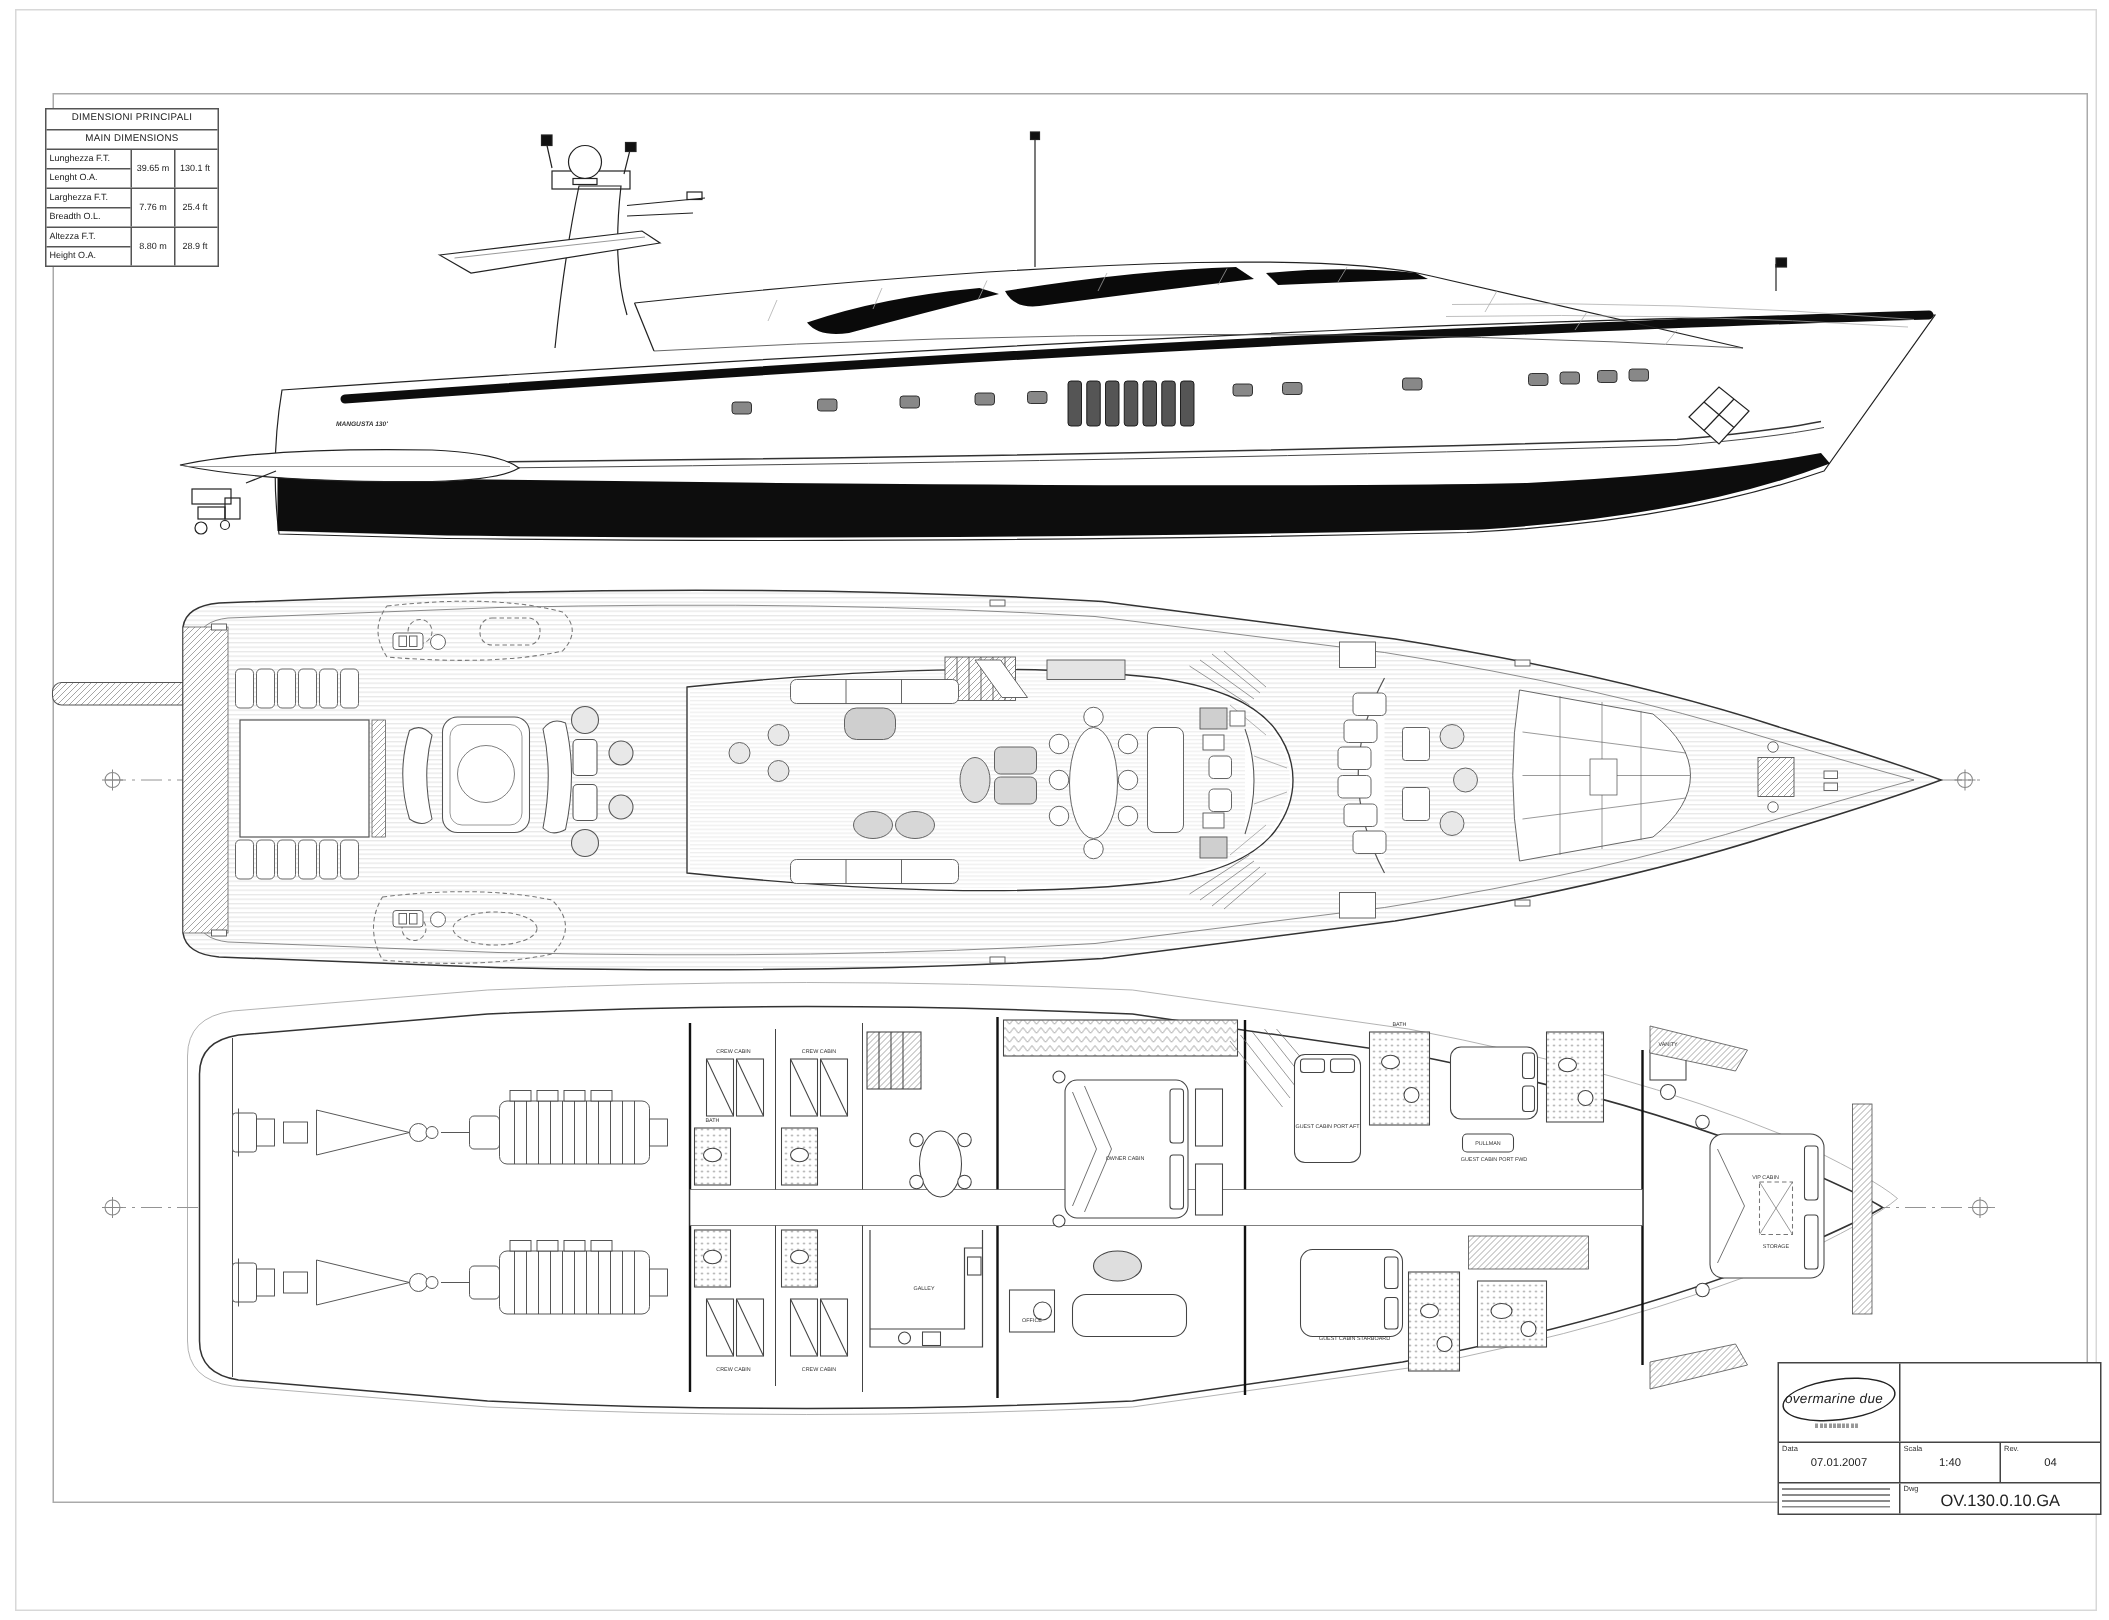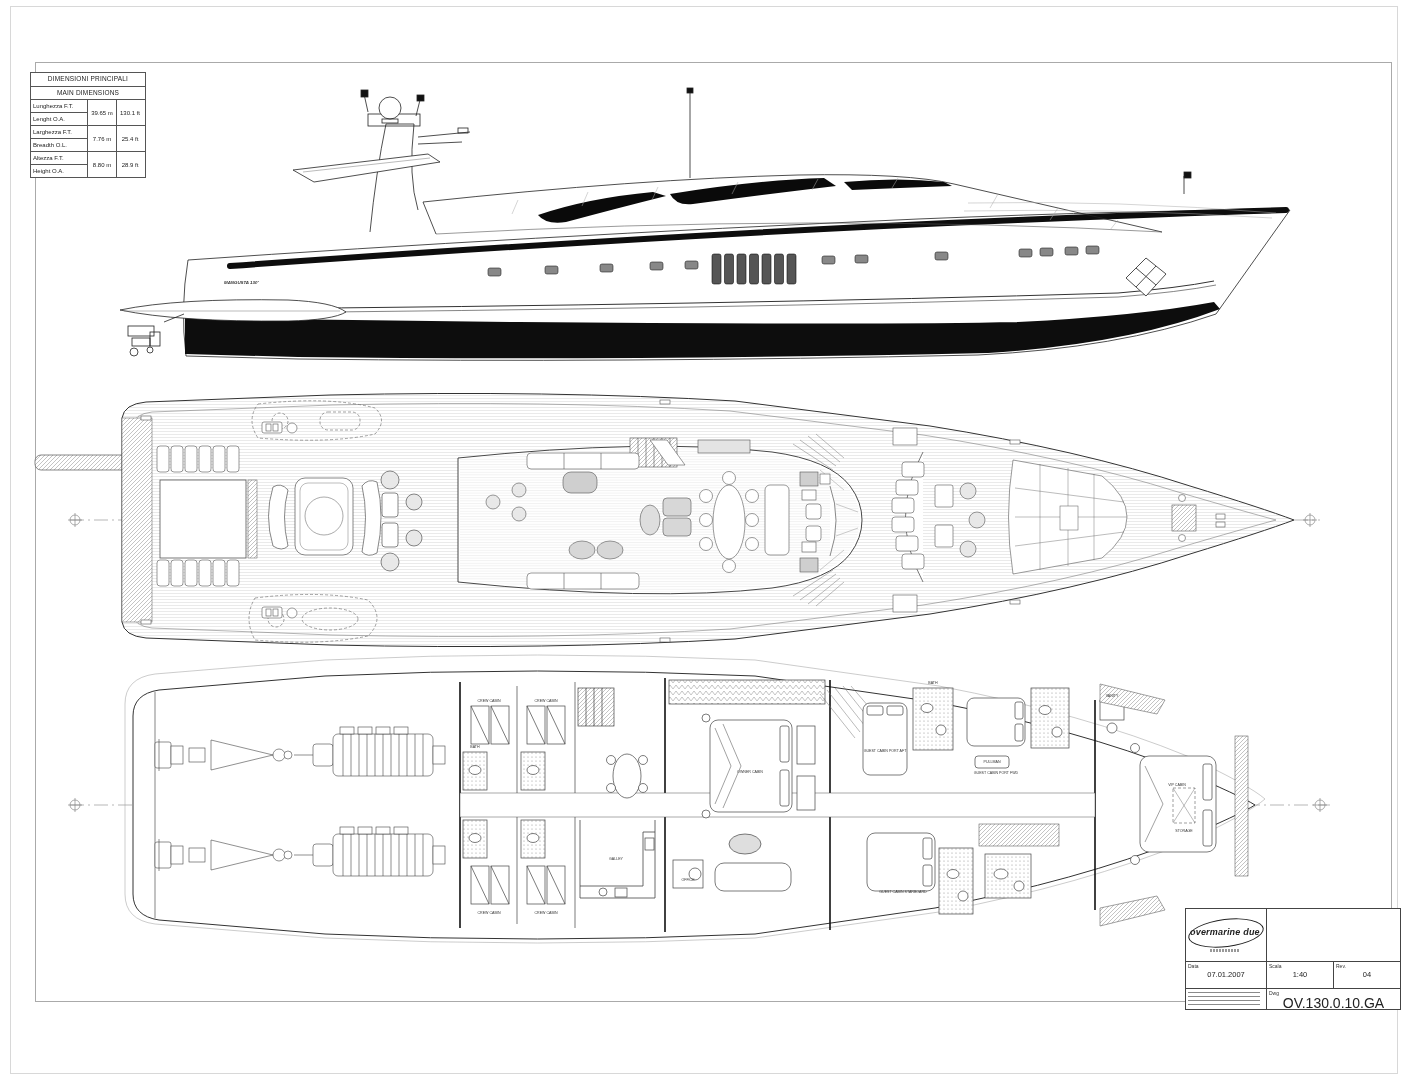--- a/index.html
+++ b/index.html
@@ -16,21 +16,21 @@
   #dims .row:last-child{border-bottom:none;}
   #dims .lbls{border-right:1px solid #555;display:flex;flex-direction:column;}
   #dims .lbls div{flex:1;padding:3px 2px;display:flex;align-items:center;}
   #dims .lbls div:first-child{border-bottom:1px solid #555;}
   #dims .val{display:flex;align-items:center;justify-content:center;border-right:1px solid #555;}
   #dims .val:last-child{border-right:none;}
   
   #tb{left:1185px;top:908px;width:214px;height:100px;border:1.2px solid #444;background:#fff;font-size:6px;}
   #tb .trow{display:flex;border-bottom:1px solid #444;}
   #tb .logo-cell{width:80px;border-right:1px solid #444;position:relative;height:52px;}
-  #tb .logo-txt{position:absolute;left:4px;top:18px;font-weight:bold;font-style:italic;font-size:9px;letter-spacing:.2px;}
+  #tb .logo-txt{position:absolute;left:4px;top:18px;font-weight:normal;font-style:italic;font-size:9px;letter-spacing:.2px;}
   #tb .logo-ellipse{position:absolute;left:2px;top:10px;width:74px;height:26px;border:1.2px solid #222;border-radius:50%;transform:rotate(-7deg);}
   #tb .logo-sub{position:absolute;left:24px;top:40px;width:30px;height:3px;background:repeating-linear-gradient(90deg,#999 0 2px,#fff 2px 3px);}
   #tb .head-cell{flex:1;display:flex;flex-direction:column;}
   #tb .proj{height:26px;display:flex;align-items:center;justify-content:center;font-size:10.5px;border-bottom:1px solid #444;white-space:nowrap;}
   #tb .sub{flex:1;display:flex;align-items:center;justify-content:center;font-size:6px;letter-spacing:.3px;border-bottom:1px solid #444;}
   #tb .sub:last-child{border-bottom:none;}
   #tb .cell{position:relative;border-right:1px solid #444;}
   #tb .cell:last-child{border-right:none;}
   #tb .cl{position:absolute;left:2px;top:1px;font-size:5px;color:#333;}
   #tb .cv{position:absolute;left:0;right:0;top:8px;text-align:center;font-size:7.5px;}
@@ -600,18 +600,18 @@
       <span class="cl">Rev.</span>
       <span class="cv">04</span>
     </div>
   </div>
   <div class="trow r3">
     <div class="cell" style="width:80px;">
       <div class="fine"></div>
     </div>
     <div class="cell" style="flex:1;">
       <span class="cl">Dwg</span>
-      <span class="cv" style="top:6px;font-size:14px;">OV.130.0.10.GA</span>
+      <span class="cv" style="top:6px;font-size:11px;">OV.130.0.10.GA</span>
     </div>
   </div>
 </div>
 
 </div>
 
 </body></html>

